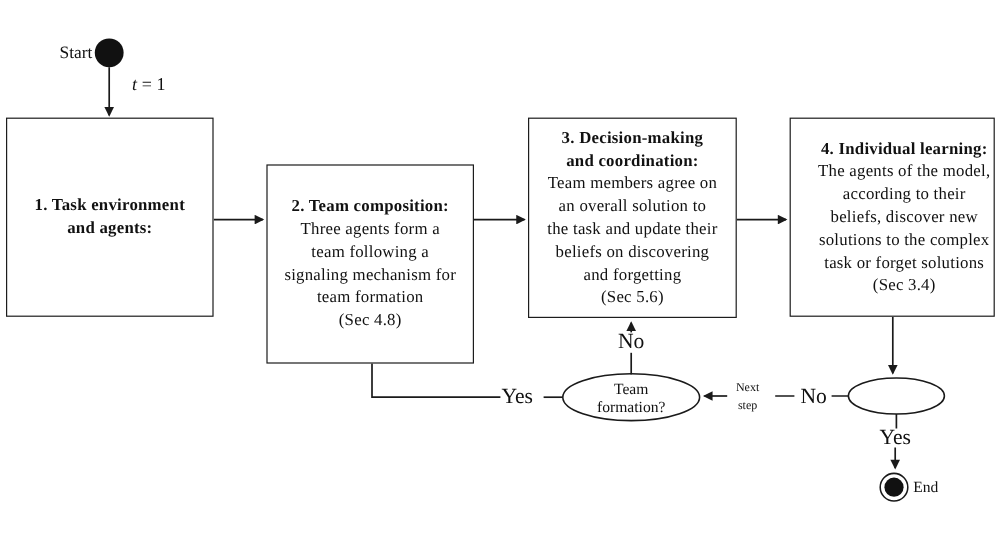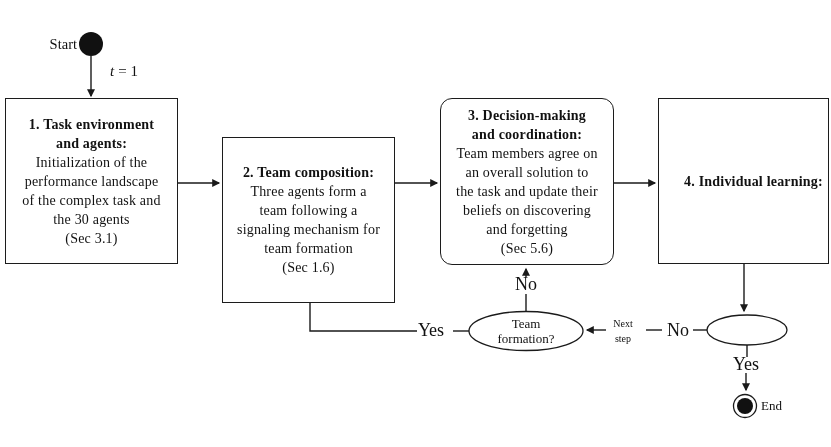--- a/index.html
+++ b/index.html
@@ -88,49 +88,50 @@
     <path d="M747,345 V357" stroke="#1a1a1a" stroke-width="1.4" fill="none"></path>
     <path d="M746,373 V390" stroke="#1a1a1a" stroke-width="1.4" fill="none" marker-end="url(#arrow)"></path>
 
     <circle cx="745" cy="406" r="11.5" fill="#ffffff" stroke="#1a1a1a" stroke-width="1.3"></circle>
     <circle cx="745" cy="406" r="8" fill="#111111"></circle>
   </svg>
 
   <div class="box" style="left:5px; top:98px; width:173px; height:166px;">
     <div class="box-title">1. Task environment
 and agents:</div>
-    <div class="box-body">Initialization of the
-performance landscape
-of the complex task and
-the 30 agents
-(Sec 3.1)</div>
   </div>
 
   <div class="box" style="left:222px; top:98px; width:173px; height:166px;margin-top:39px;">
     <div class="box-title">2. Team composition:</div>
     <div class="box-body">Three agents form a
 team following a
 signaling mechanism for
 team formation
-(Sec 1.6)</div>
+(Sec 4.8)</div>
   </div>
 
-  <div class="box" style="left:440px; top:98px; width:174px; height:167px;border-radius:12px;">
+  <div class="box" style="left:440px; top:98px; width:174px; height:167px;">
     <div class="box-title">3. Decision-making
 and coordination:</div>
     <div class="box-body">Team members agree on
 an overall solution to
 the task and update their
 beliefs on discovering
 and forgetting
 (Sec 5.6)</div>
   </div>
 
   <div class="box" style="left:658px; top:98px; width:171px; height:166px;padding-left:20px;">
     <div class="box-title">4. Individual learning:</div>
+    <div class="box-body">The agents of the model,
+according to their
+beliefs, discover new
+solutions to the complex
+task or forget solutions
+(Sec 3.4)</div>
   </div>
 
   <div class="label right-align" style="left:40px; top:36px; width:37px; height:16px; font-size:14.5px;text-align:right;">Start</div>
 
   <div class="label" style="left:104px; top:62px; width:40px; height:18px; font-size:15px;">
     <span class="t-var">t</span><span>= 1</span>
   </div>
 
   <div class="label small" style="left:469px; top:312px; width:114px; height:39px;">Team
 formation?</div>

